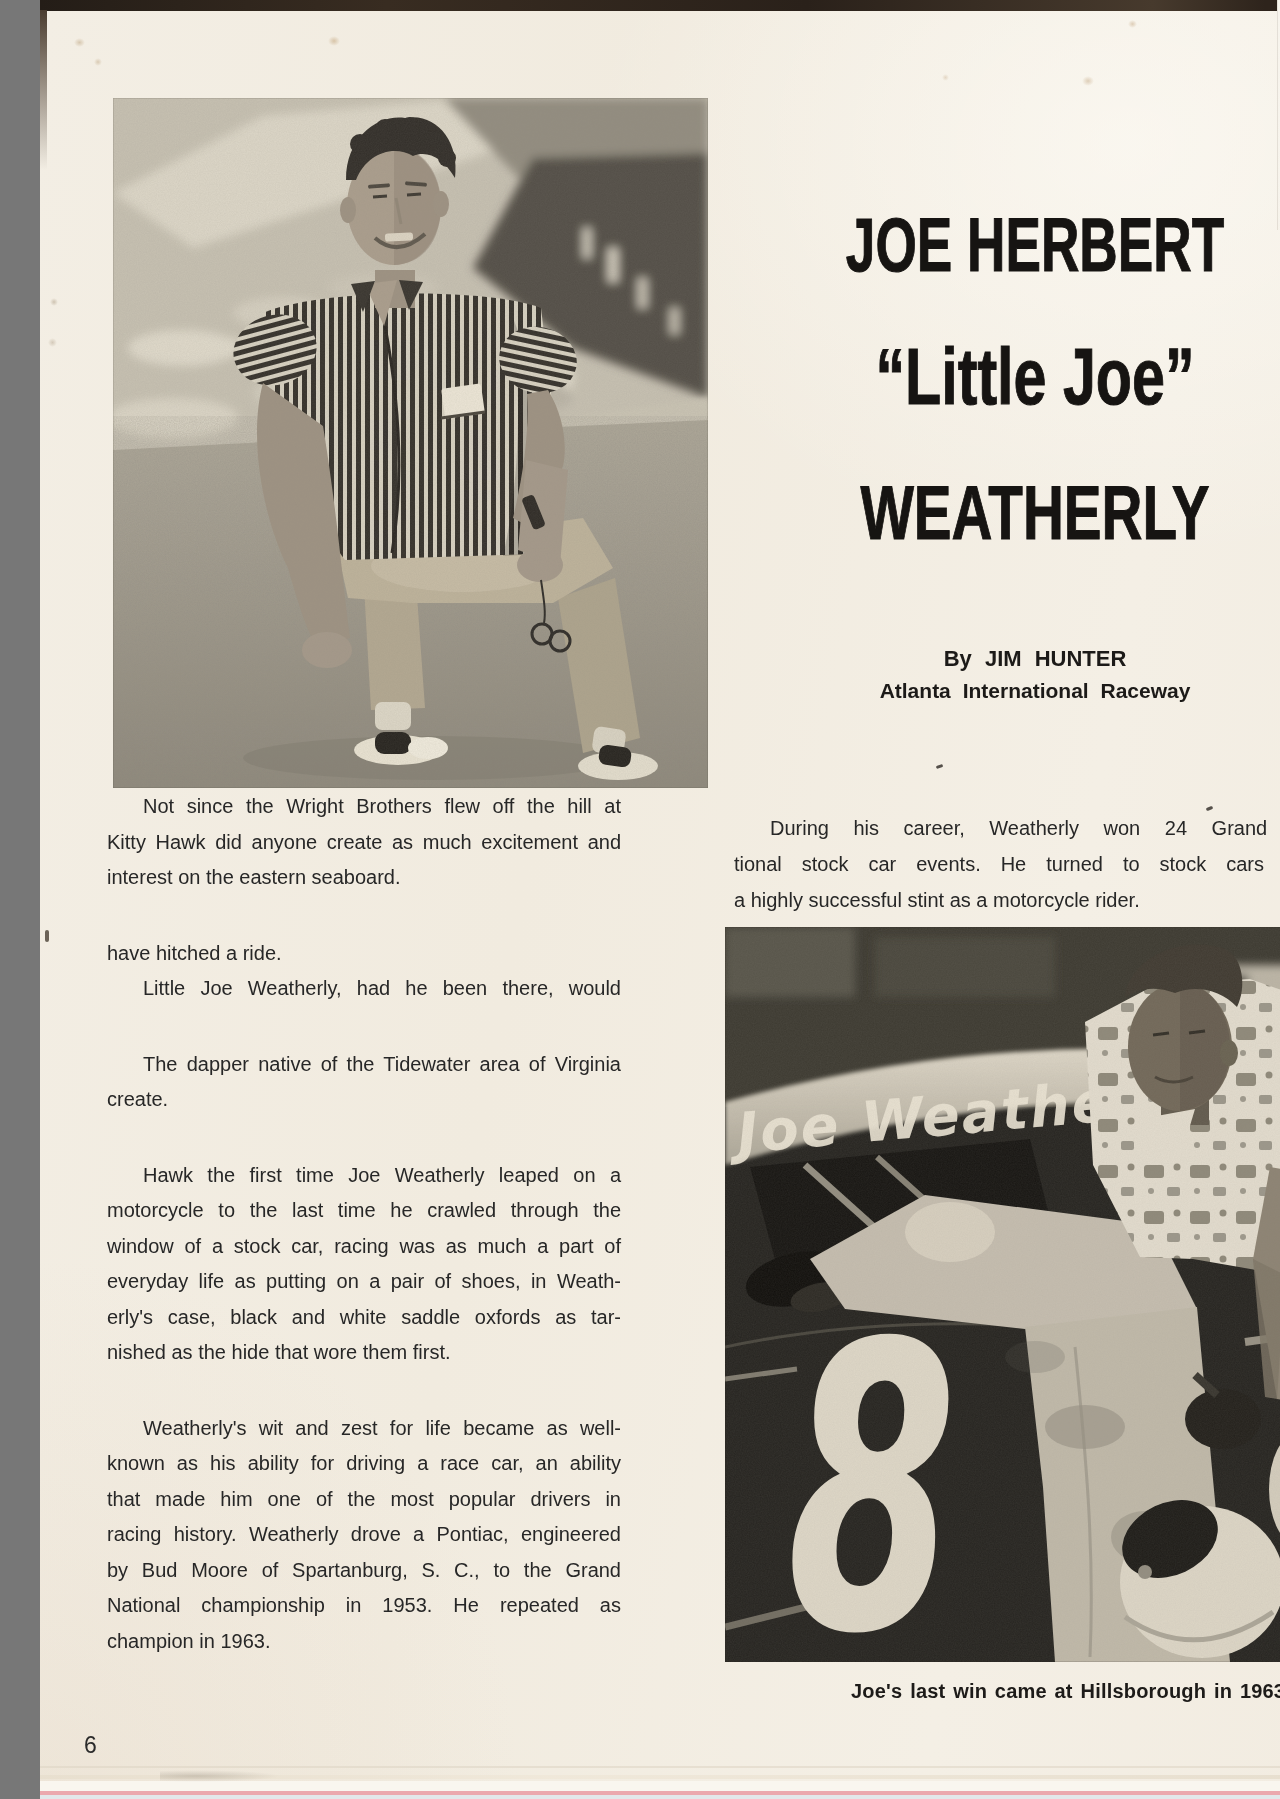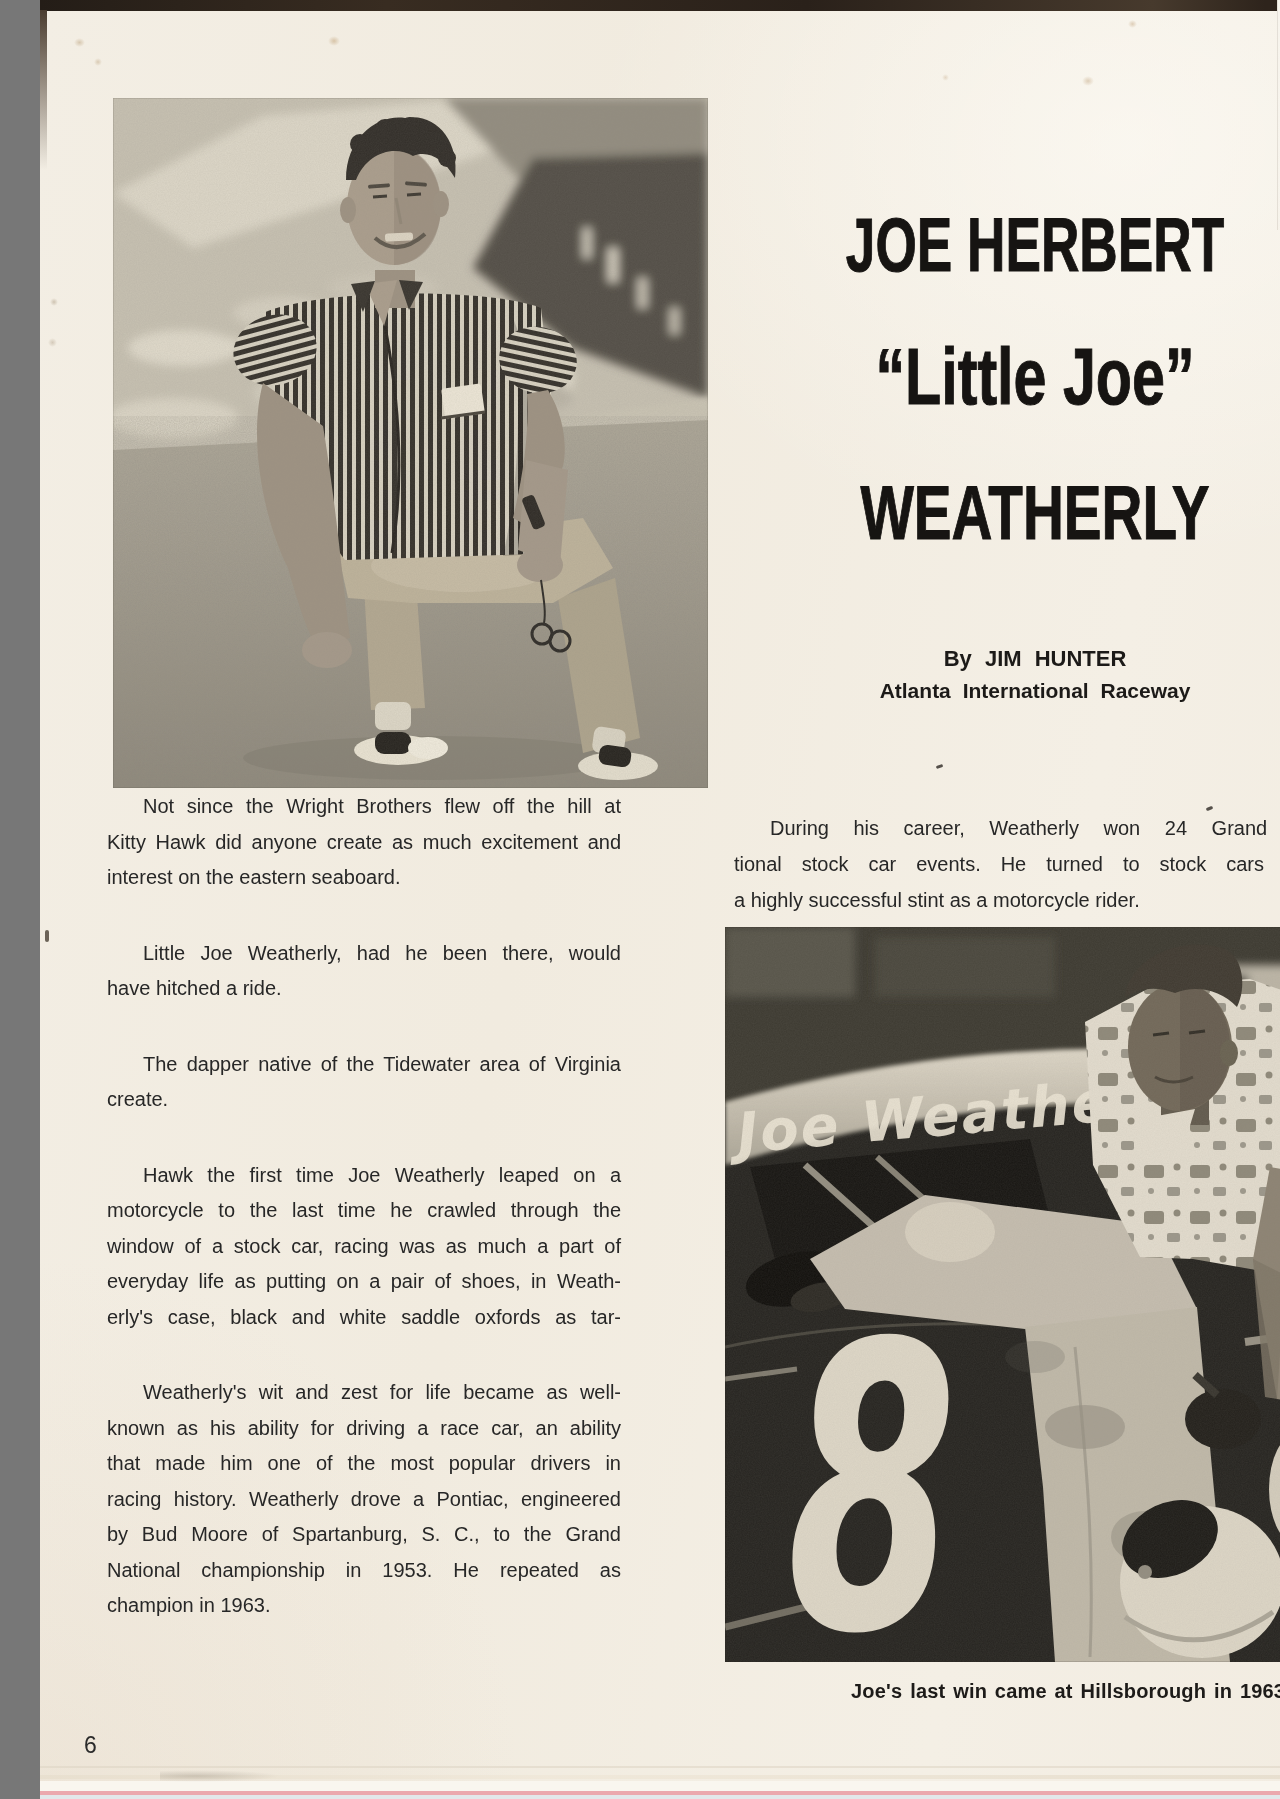--- a/index.html
+++ b/index.html
@@ -196,33 +196,34 @@
   <div class="byline" id="byline1">By JIM HUNTER</div>
   <div class="byline" id="byline2">Atlanta International Raceway</div>
 
   <div class="col" id="left-col">
     <div class="para">
       <div class="line first">Not since the Wright Brothers flew off the hill at</div>
       <div class="line">Kitty Hawk did anyone create as much excitement and</div>
       <div class="line last">interest on the eastern seaboard.</div>
     </div>
     <div class="para">
+      <div class="line last">have hitched a ride.</div>
       <div class="line first">Little Joe Weatherly, had he been there, would</div>
-      <div class="line last">have hitched a ride.</div>
     </div>
     <div class="para">
       <div class="line first">The dapper native of the Tidewater area of Virginia</div>
       <div class="line last">create.</div>
     </div>
     <div class="para">
       <div class="line first">Hawk the first time Joe Weatherly leaped on a</div>
       <div class="line">motorcycle to the last time he crawled through the</div>
       <div class="line">window of a stock car, racing was as much a part of</div>
       <div class="line">everyday life as putting on a pair of shoes, in Weath-</div>
       <div class="line">erly's case, black and white saddle oxfords as tar-</div>
+      <div class="line last">nished as the hide that wore them first.</div>
     </div>
     <div class="para">
       <div class="line first">Weatherly's wit and zest for life became as well-</div>
       <div class="line">known as his ability for driving a race car, an ability</div>
       <div class="line">that made him one of the most popular drivers in</div>
       <div class="line">racing history. Weatherly drove a Pontiac, engineered</div>
       <div class="line">by Bud Moore of Spartanburg, S. C., to the Grand</div>
       <div class="line">National championship in 1953. He repeated as</div>
       <div class="line last">champion in 1963.</div>
     </div>

